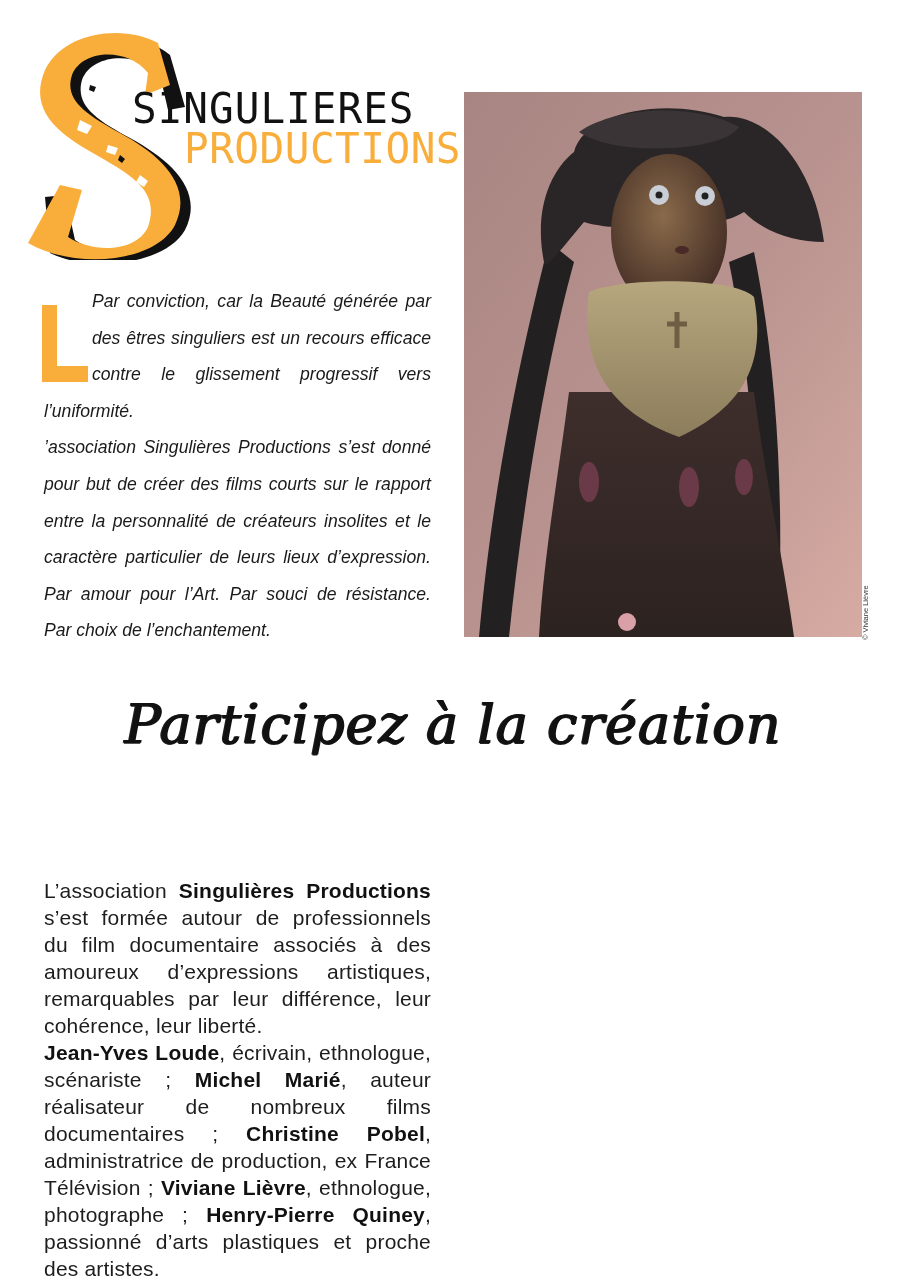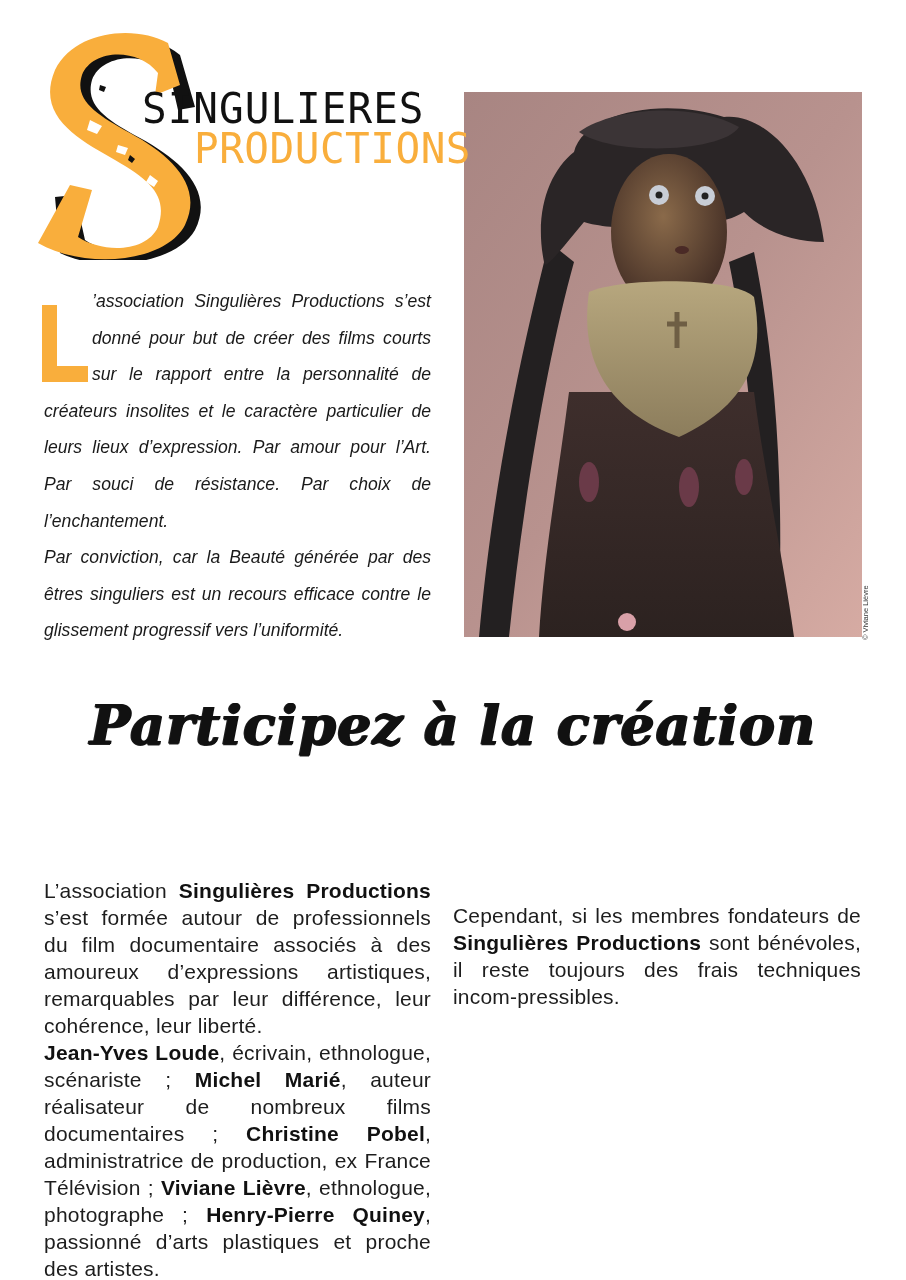--- a/index.html
+++ b/index.html
@@ -3,21 +3,21 @@
 <meta charset="utf-8">
 <style>
   html, body { margin: 0; padding: 0; }
   body {
     width: 906px; height: 1280px; background: #ffffff; position: relative;
     overflow: hidden; font-family: "DejaVu Sans", sans-serif; color: #1a1a1a;
   }
   .abs { position: absolute; }
 
   
-  #logo { left: 30px; top: 25px; width: 480px; height: 235px; }
+  #logo { left: 20px; top: 25px; width: 480px; height: 235px; }
   #logo-s { left: 0; top: 0; width: 180px; height: 235px; }
   #logo-line1 {
     left: 112px; top: 60px; font-family: "DejaVu Sans Mono", monospace;
     font-size: 41px; line-height: 44px; letter-spacing: 1px; color: #111;
     font-weight: normal; transform: scaleY(1.05); transform-origin: left top;
   }
   #logo-line2 {
     left: 164px; top: 100px; font-family: "DejaVu Sans Mono", monospace;
     font-size: 41px; line-height: 44px; letter-spacing: 0.5px; color: var(--accent);
     transform: scaleY(1.05); transform-origin: left top; z-index: 3;
@@ -37,21 +37,21 @@
   #photo { left: 464px; top: 92px; width: 398px; height: 545px; overflow: hidden; }
   #photo-credit {
     left: 861px; top: 640px; font-family: "Liberation Sans", sans-serif;
     font-size: 7.5px; color: #333; transform: rotate(-90deg); transform-origin: left top;
     white-space: nowrap;
   }
 
   
   #headline {
     left: 0; top: 690px; width: 906px; text-align: center;
-    font-family: "DejaVu Serif", serif; font-style: italic; font-weight: bold;
+    font-family: "DejaVu Serif", serif; font-style: italic; font-weight: normal;
     font-size: 54px; line-height: 70px; color: #111; letter-spacing: 1px;
     text-shadow: 1px 0 #111, -1px 0 #222, 0 1px #222;
   }
   #headline div { white-space: nowrap; }
 
   
   .col {
     top: 877px; font-family: "Liberation Sans", sans-serif; font-size: 21px;
     line-height: 27px; text-align: justify; color: #1d1d1d; letter-spacing: 0.2px;
   }
@@ -77,22 +77,22 @@
   <div id="logo-line1" class="abs">SINGULIERES</div>
   <div id="logo-line2" class="abs">PRODUCTIONS</div>
 </div>
 
 <svg id="dropcap" class="abs" viewBox="0 0 46 77" width="46" height="77">
   <rect x="0" y="0" width="15" height="77" fill="#F9AE3C"></rect>
   <rect x="0" y="61" width="46" height="16" fill="#F9AE3C"></rect>
 </svg>
 <div id="intro" class="abs">
   <div class="indent-float"></div>
+  <p>Par conviction, car la Beauté générée par des êtres singuliers est un recours efficace contre le glissement progressif vers l’uniformité.</p>
   <p>’association Singulières Productions s’est donné pour but de créer des films courts sur le rapport entre la personnalité de créateurs insolites et le caractère particulier de leurs lieux d’expression. Par amour pour l’Art. Par souci de résistance. Par choix de l’enchantement.</p>
-  <p>Par conviction, car la Beauté générée par des êtres singuliers est un recours efficace contre le glissement progressif vers l’uniformité.</p>
 </div>
 
 <div id="photo" class="abs">
   <svg width="398" height="545" viewBox="0 0 398 545">
     <defs>
       <linearGradient id="bg" x1="0" y1="0" x2="1" y2="1">
         <stop offset="0" stop-color="#A88582"></stop>
         <stop offset="0.5" stop-color="#B8928E"></stop>
         <stop offset="1" stop-color="#D6ABA3"></stop>
       </linearGradient>
@@ -142,14 +142,13 @@
   <div>Participez à la création</div>
 </div>
 
 <div id="col-left" class="abs col">
   <p><span>L’association </span><b>Singulières Productions</b><span> s’est formée autour de professionnels du film documentaire associés à des amoureux d’expressions artistiques, remarquables par leur différence, leur cohérence, leur liberté.</span></p>
   <p><b>Jean-Yves Loude</b><span>, écrivain, ethnologue, scénariste ; </span><b>Michel Marié</b><span>, auteur réalisateur de nombreux films documentaires ; </span><b>Christine Pobel</b><span>, administratrice de production, ex France Télévision ; </span><b>Viviane Lièvre</b><span>, ethnologue, photographe ; </span><b>Henry-Pierre Quiney</b><span>, passionné d’arts plastiques et proche des artistes.</span></p>
 </div>
 
 <div id="col-right" class="abs col">
   <div class="gap"></div>
-  <p><span>Cependant, si les membres fondateurs de </span><b>Singulières Productions</b><span> sont bénévoles, il reste toujours des frais techniques incom-pressibles.</span></p>
 </div>
 
 </body></html>

